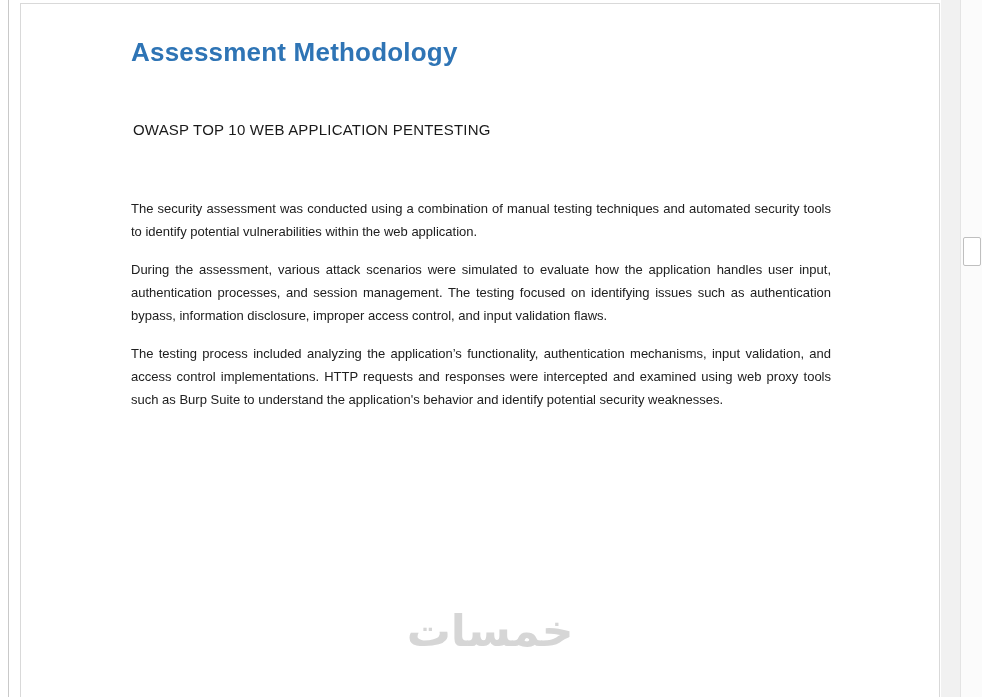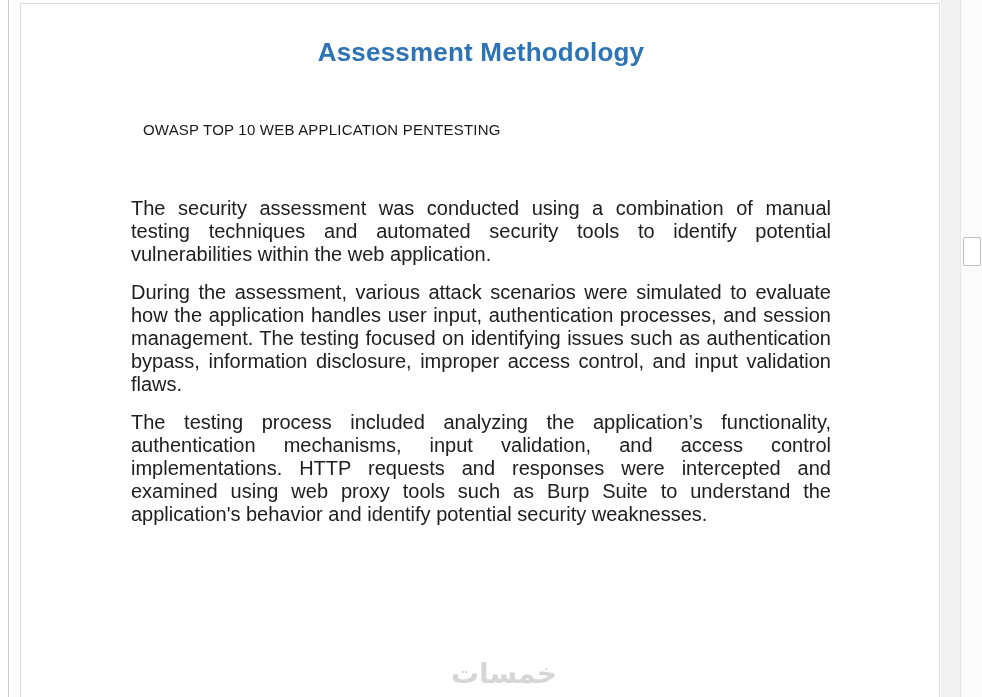--- a/index.html
+++ b/index.html
@@ -38,51 +38,50 @@
     padding: 33px 108px 0 110px;
   }
 
   .doc-title {
     margin: 0;
     color: #2E74B5;
     font-size: 26px;
     font-weight: 700;
     line-height: 1.2;
     letter-spacing: 0.2px;
-    text-align: center;
   }
 
   .doc-subtitle {
-    margin: 53px 0 0 12px;
+    margin: 53px 0 0 2px;
     font-size: 15px;
     line-height: 17px;
     color: #1a1a1a;
     letter-spacing: 0.2px;
   }
 
   .body-copy {
     margin-top: 59px;
   }
   .body-copy p {
     margin: 0 0 15px 0;
-    font-size: 20px;
+    font-size: 13px;
     line-height: 23px;
     color: #202020;
     text-align: justify;
   }
 
   
   .watermark {
     position: absolute;
-    top: 656px;
+    top: 605px;
     left: 50%;
     transform: translateX(-50%);
-    margin-left: 24px;
+    margin-left: 10px;
     font-family: "DejaVu Sans", sans-serif;
-    font-size: 28px;
+    font-size: 44px;
     font-weight: 700;
     color: #d6d6d6;
     white-space: nowrap;
     line-height: 1;
   }
 
   
   .right-rail {
     position: absolute;
     left: 941px;

